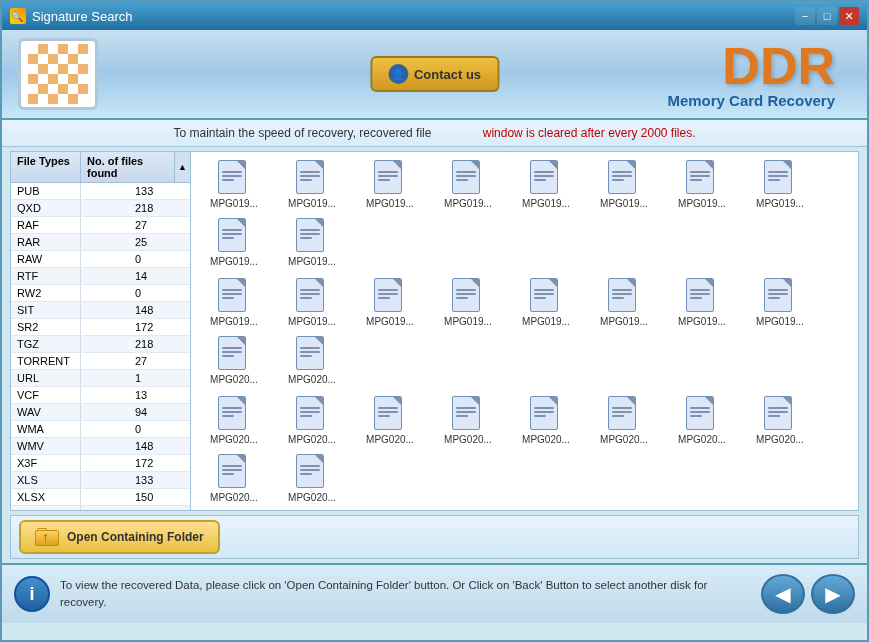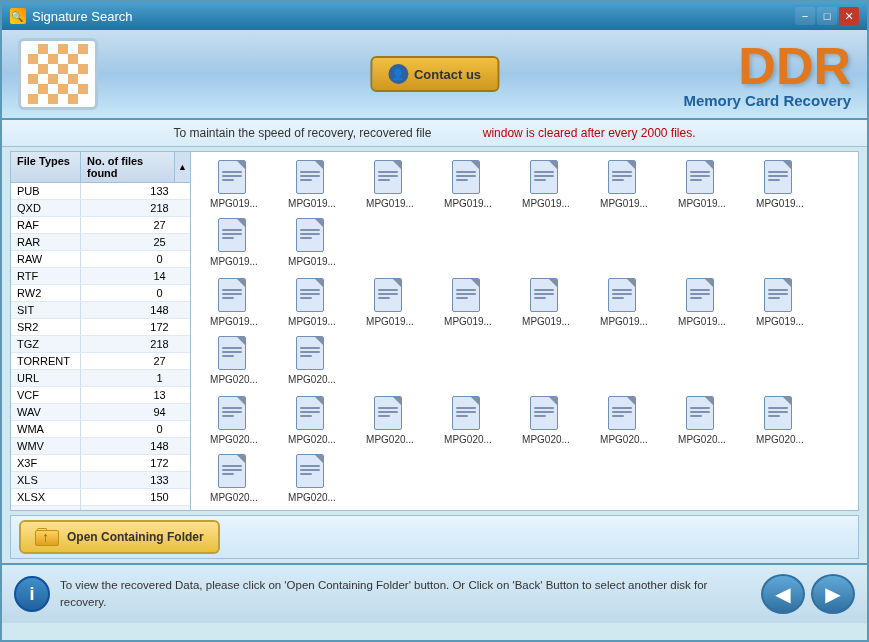--- a/index.html
+++ b/index.html
@@ -111,21 +111,21 @@
       background: #3060a0;
       border-radius: 50%;
       display: flex;
       align-items: center;
       justify-content: center;
       color: white;
       font-size: 11px;
     }
     .ddr-logo {
       position: absolute;
-      right: 16px;
+      right: 32px;
       top: 10px;
       text-align: right;
     }
     .ddr-text {
       font-size: 52px;
       font-weight: bold;
       color: #e07820;
       line-height: 1;
       text-shadow: 2px 2px 4px rgba(0,0,0,0.2);
     }
@@ -212,21 +212,20 @@
     .cell-type {
       width: 70px;
       padding: 2px 6px;
       border-right: 1px solid #d0dce8;
       font-size: 11px;
     }
     .cell-count {
       flex: 1;
       padding: 2px 6px;
       font-size: 11px;
-      text-align: center;
     }
 
     
     .right-panel {
       flex: 1;
       overflow-y: auto;
       overflow-x: hidden;
       padding: 4px;
     }
     .right-panel::-webkit-scrollbar { width: 14px; }

